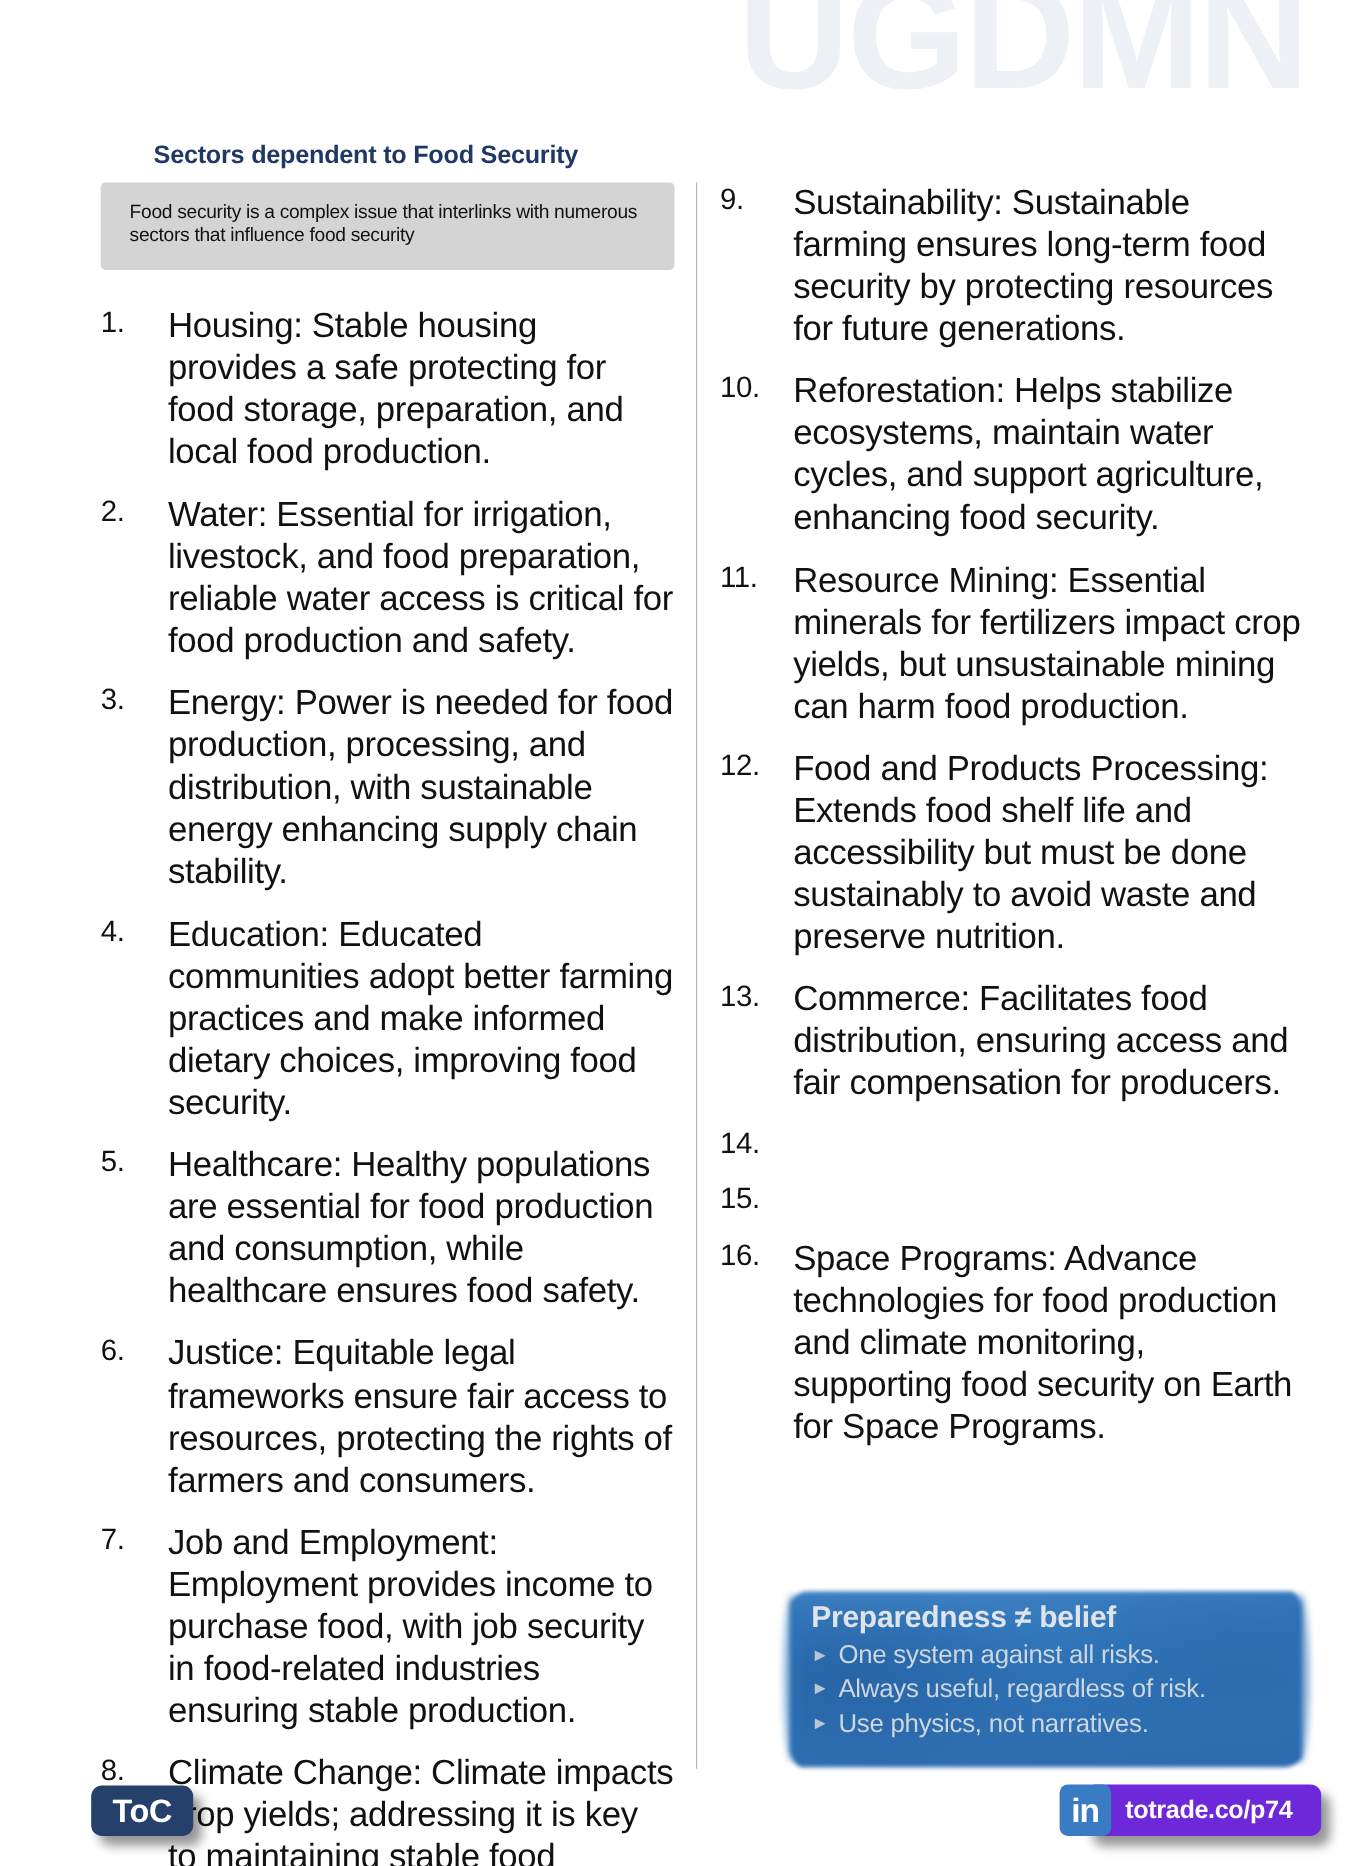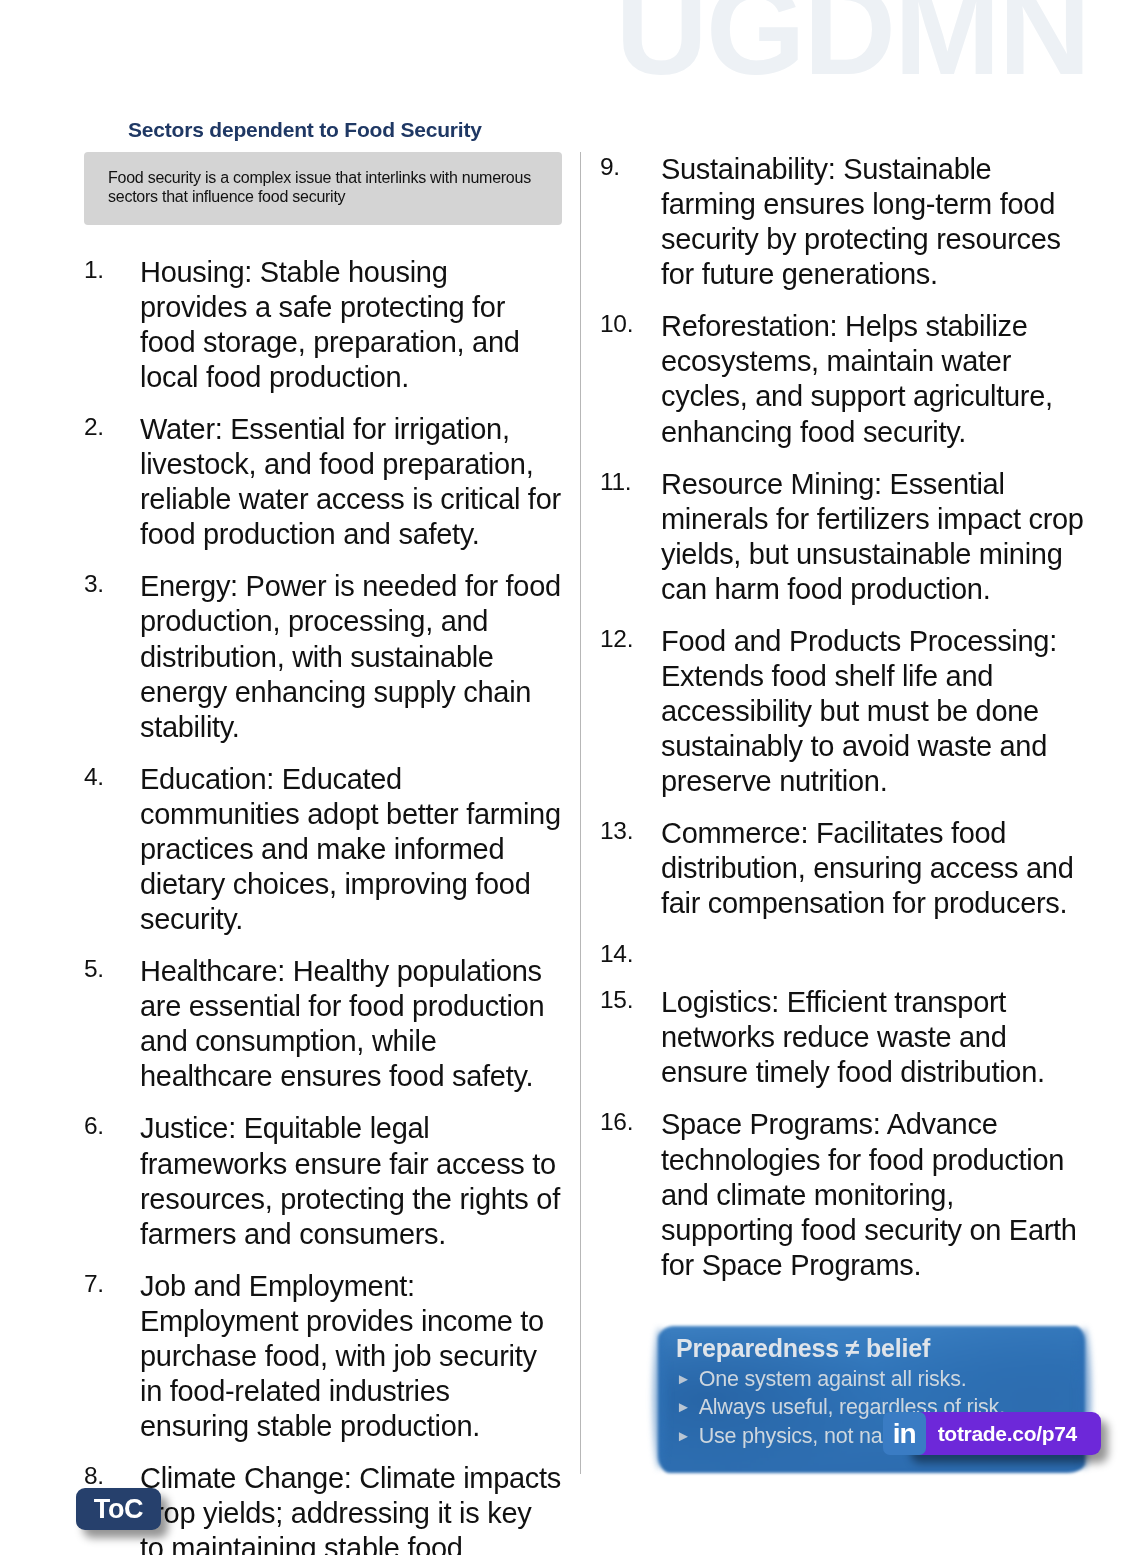--- a/index.html
+++ b/index.html
@@ -187,21 +187,21 @@
     justify-content: center;
     letter-spacing: -0.3px;
     box-shadow: 7px 8px 9px rgba(0,0,0,.42);
     z-index: 4;
     cursor: pointer;
   }
 
   .footer-right {
     position: absolute;
     right: 22px;
-    top: 1412px;
+    top: 1487px;
     display: flex;
     align-items: center;
     z-index: 4;
   }
   .li-icon {
     width: 43px;
     height: 43px;
     background: #3a7cc4;
     border-radius: 7px;
     color: #ffffff;
@@ -306,21 +306,20 @@
       </li>
       <li>
         <span class="num">13.</span>
         <span class="body">Commerce: Facilitates food distribution, ensuring access and fair compensation for producers.</span>
       </li>
       <li>
         <span class="num">14.</span>
       </li>
       <li>
         <span class="num">15.</span>
-        <span class="body">Logistics: Efficient transport networks reduce waste and ensure timely food distribution.</span>
       </li>
       <li>
         <span class="num">16.</span>
         <span class="body">Space Programs: Advance technologies for food production and climate monitoring, supporting food security on Earth for Space Programs.</span>
       </li>
     </ol>
 </div>
 
 <div class="brush-callout">
   <div class="brush-bg"></div>

